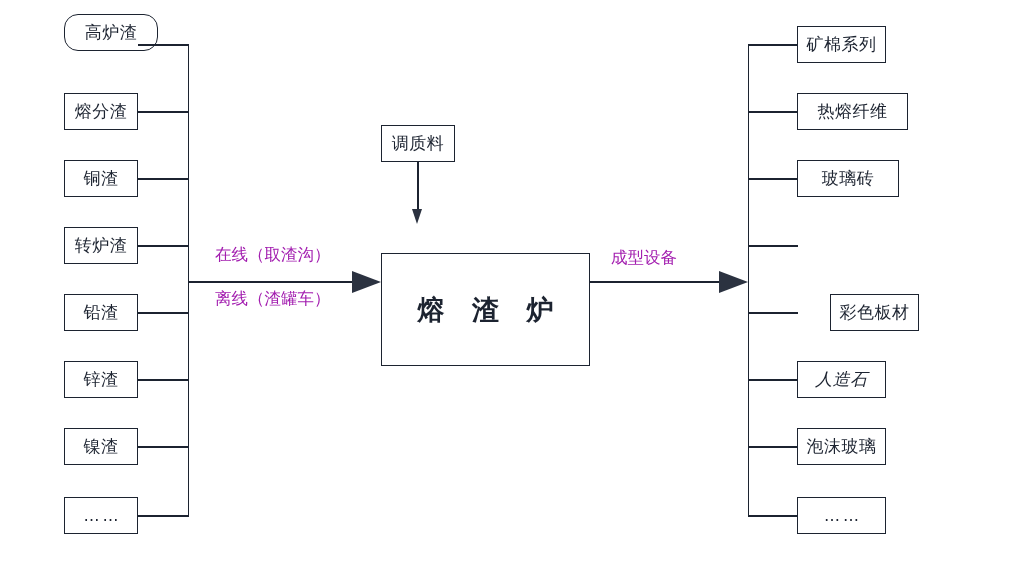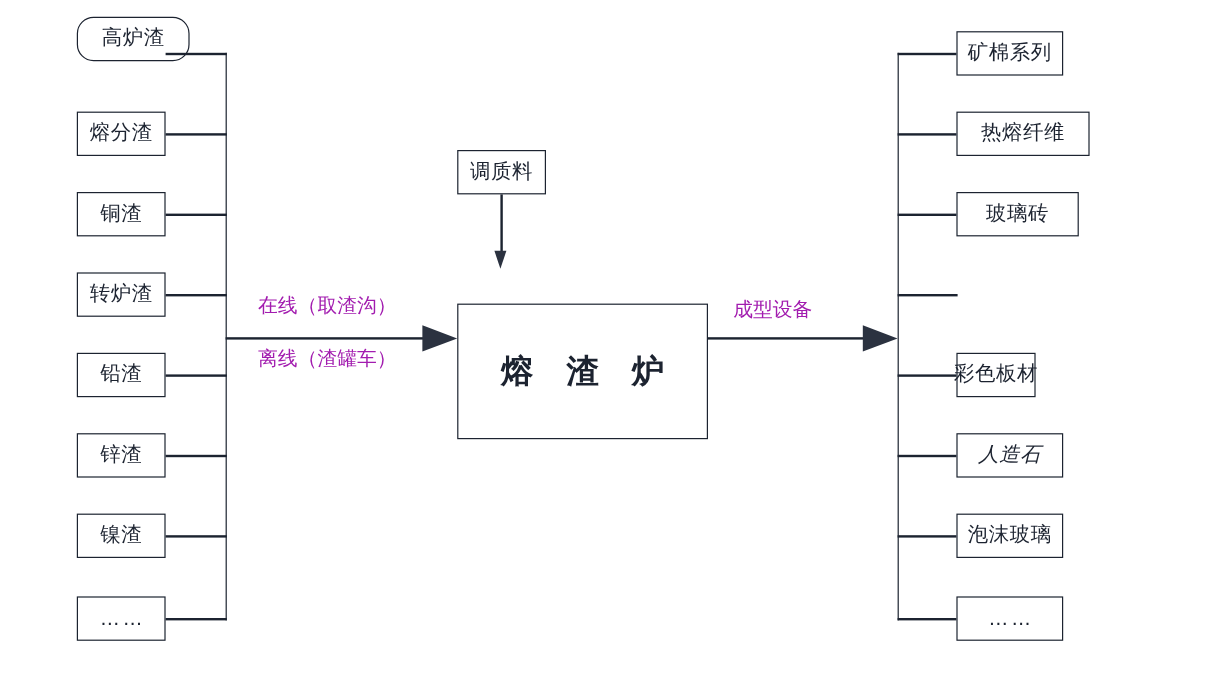--- a/index.html
+++ b/index.html
@@ -151,21 +151,21 @@
 
   <div class="node" style="left:797px; top:26px; width:89px; height:37px;">
     <span>矿棉系列</span>
   </div>
   <div class="node" style="left:797px; top:93px; width:111px; height:37px;">
     <span>热熔纤维</span>
   </div>
   <div class="node" style="left:797px; top:160px; width:102px; height:37px;">
     <span>玻璃砖</span>
   </div>
-  <div class="node" style="left:797px; top:294px; width:66px; height:37px;">
+  <div class="node" style="left:830px; top:294px; width:89px; height:37px;">
     <span>彩色板材</span>
   </div>
   <div class="node" style="left:797px; top:361px; width:89px; height:37px;font-style:italic;">
     <span>人造石</span>
   </div>
   <div class="node" style="left:797px; top:428px; width:89px; height:37px;">
     <span>泡沫玻璃</span>
   </div>
   <div class="node dots" style="left:797px; top:497px; width:89px; height:37px;">
     <span>……</span>

